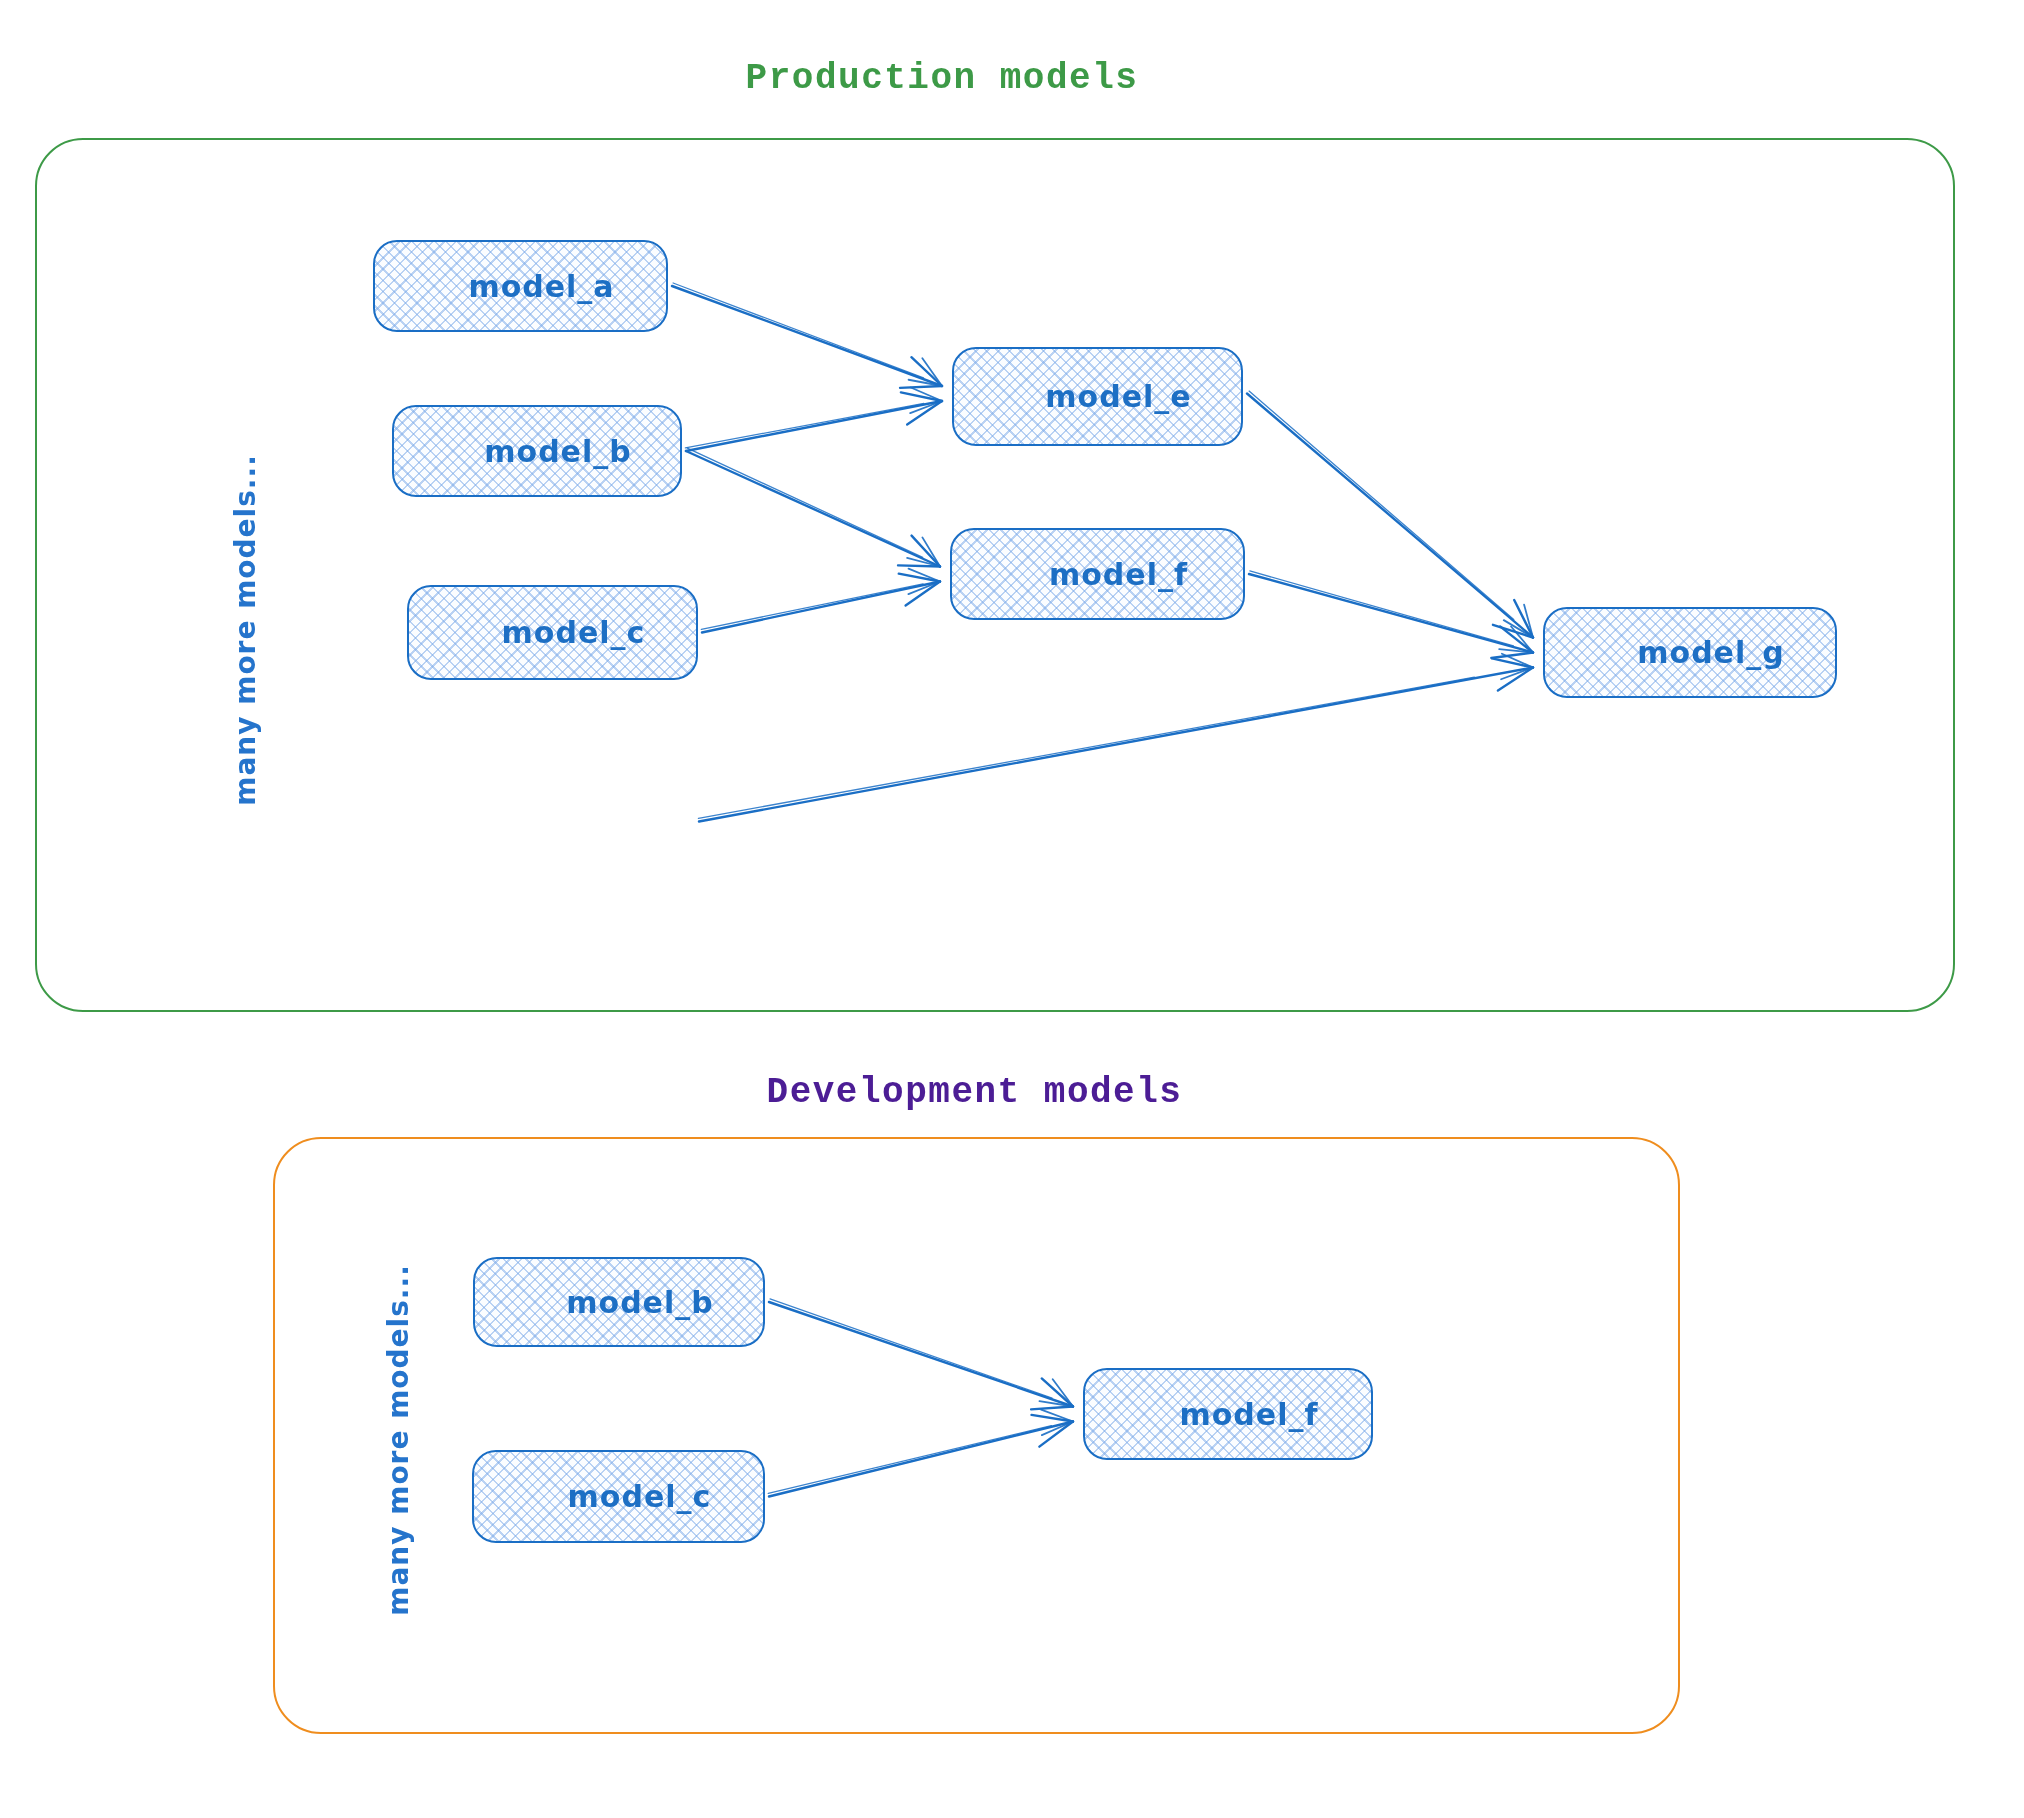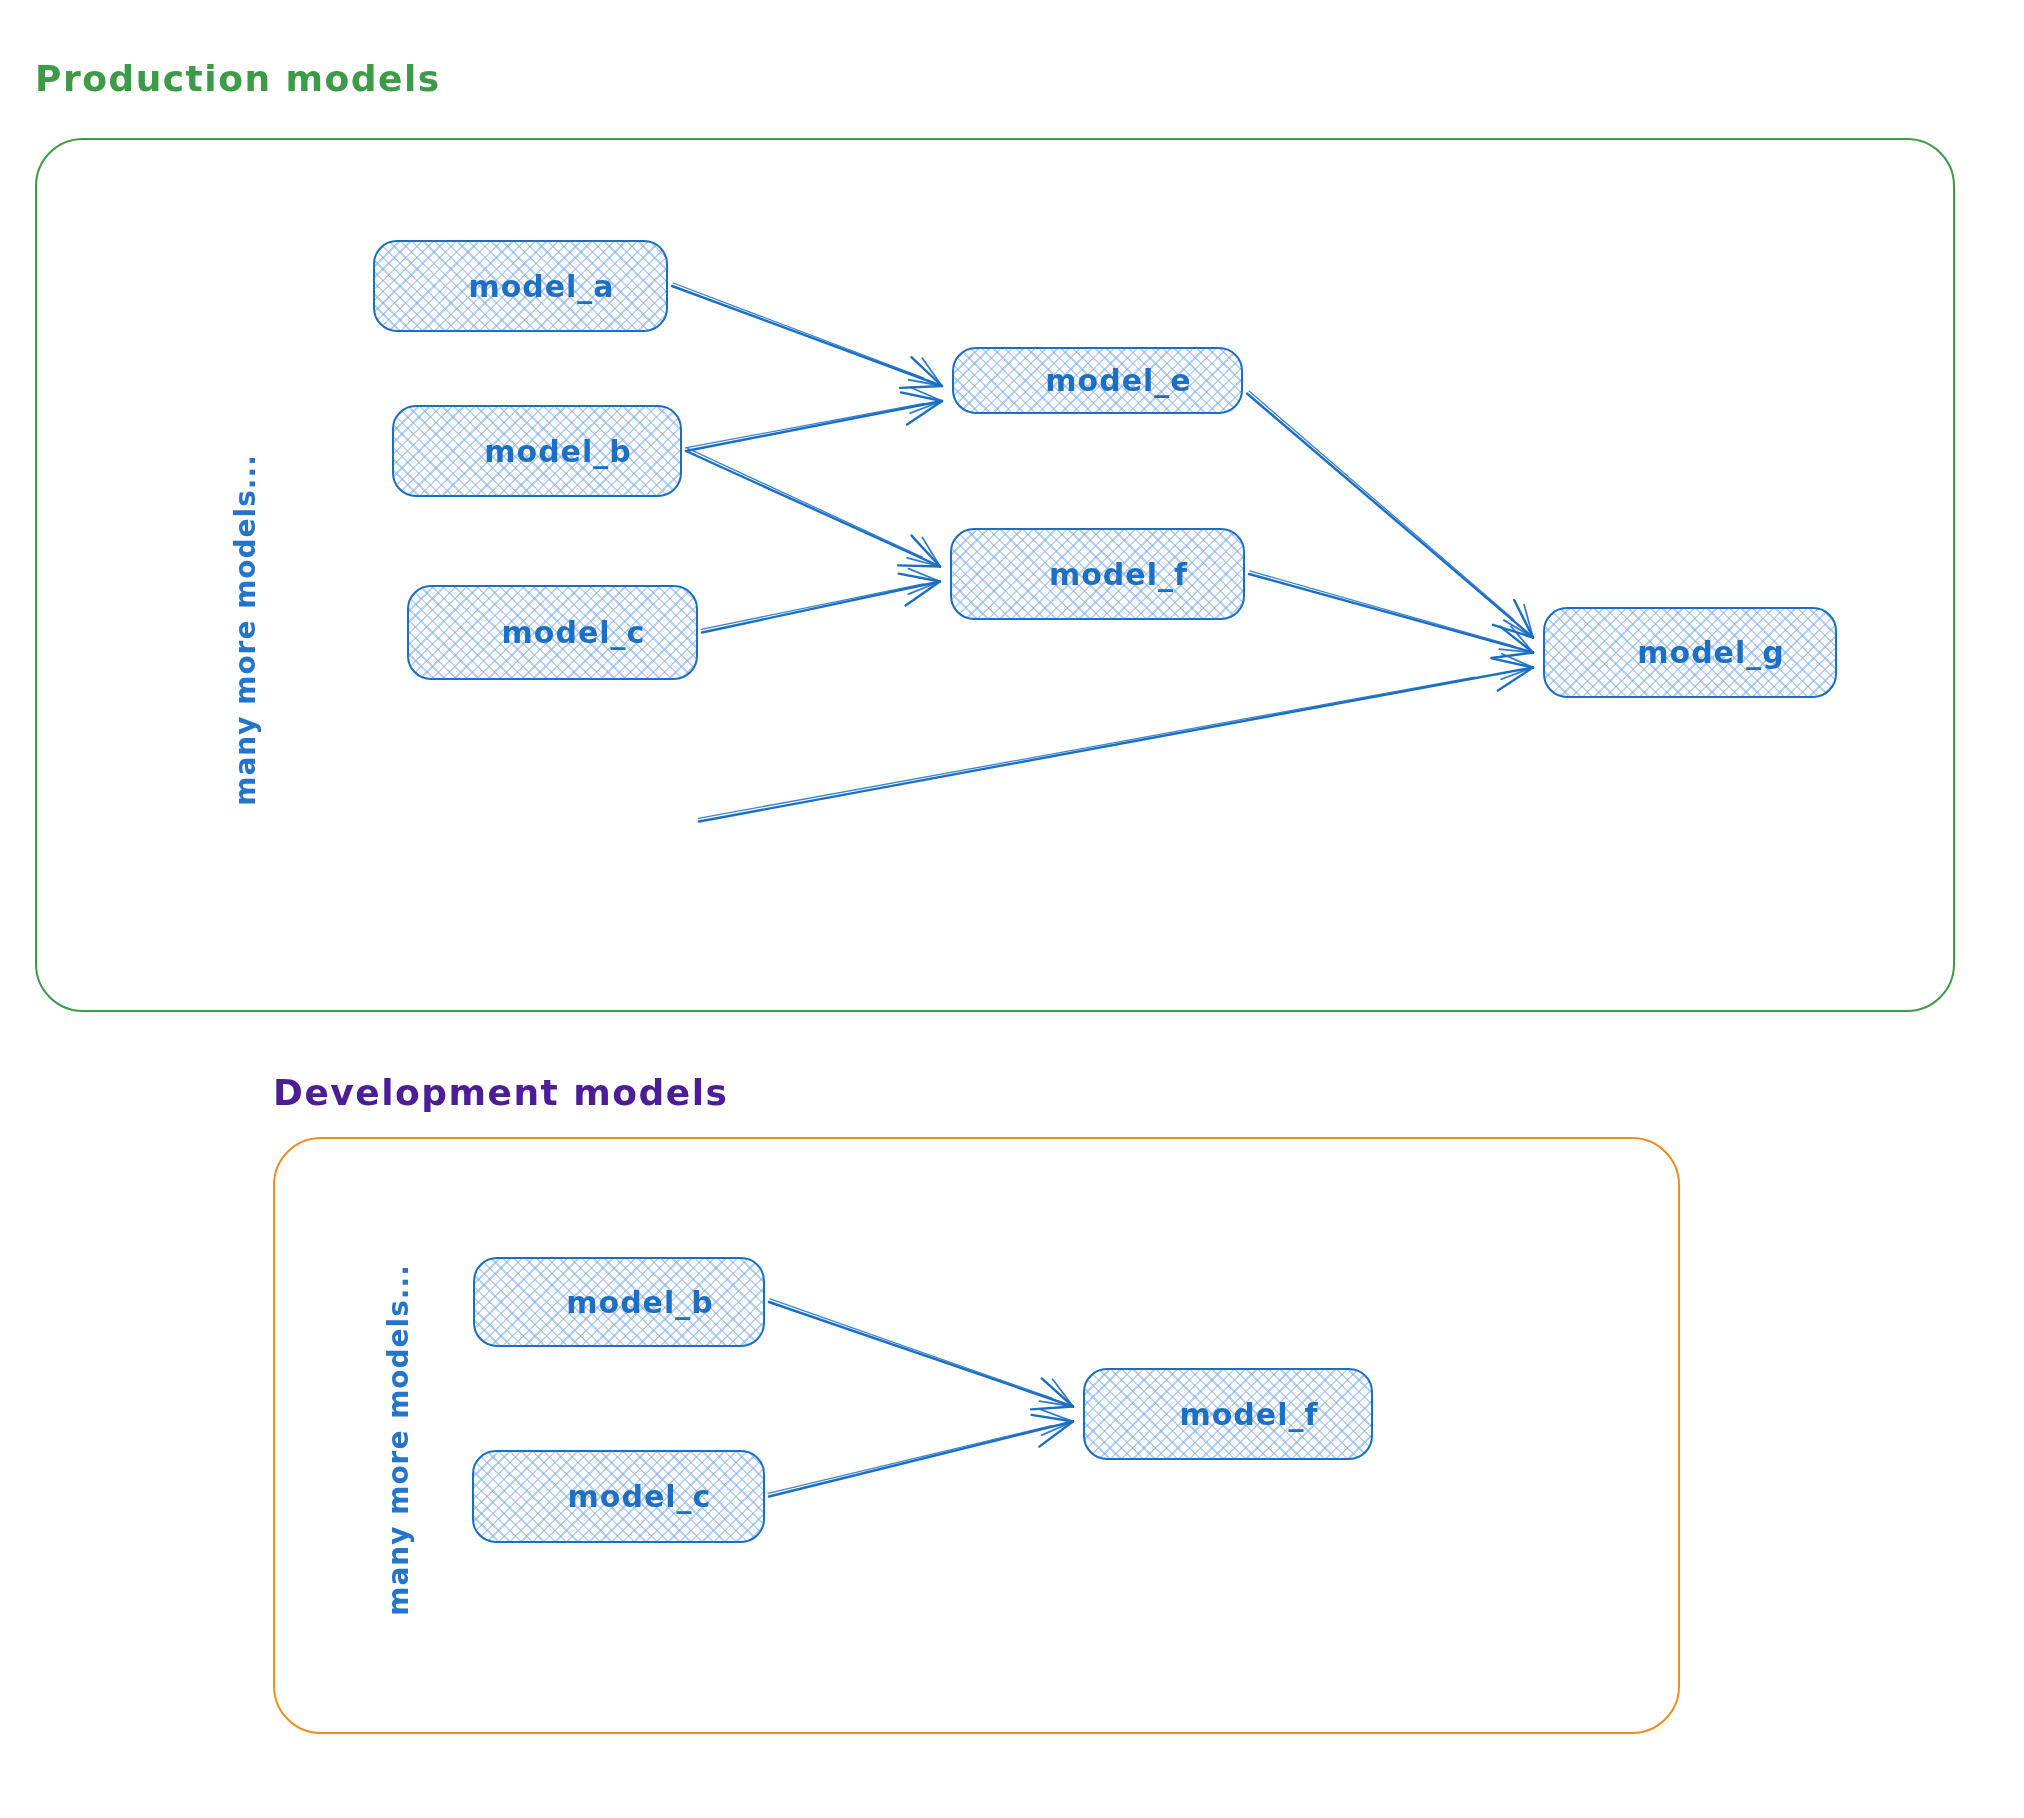--- a/index.html
+++ b/index.html
@@ -1,22 +1,23 @@
 <!DOCTYPE html>
 <html><head>
 <meta charset="utf-8">
 <style>
   html,body { margin:0; padding:0; background:#ffffff; }
   .canvas {
     position:relative; width:2024px; height:1818px; background:#ffffff;
     font-family:"DejaVu Sans","Liberation Sans",sans-serif; overflow:hidden;
   }
   .section-title {
-    position:absolute; text-align:left; font-size:36px; font-weight:700;
+    position:absolute; text-align:center; font-size:36px; font-weight:700;
     letter-spacing:1.5px;
+    font-family:Liberation Mono, monospace;
   }
   .container-box {
     position:absolute; border:2.5px solid; border-radius:48px; background:transparent;
   }
   .node {
     position:absolute; border:2.5px solid #1a6ec5; border-radius:24px;
     display:flex; align-items:center; justify-content:center;
     background:
       repeating-linear-gradient(45deg,  rgba(121,168,232,0.50) 0 1.7px, transparent 1.7px 8px),
       repeating-linear-gradient(135deg, rgba(121,168,232,0.50) 0 1.7px, transparent 1.7px 8px),
@@ -108,21 +109,21 @@
 
   <div class="node" id="p-model_b" style="left:392px; top:405px; width:290px; height:92px;">
     <span class="node-label">model_b</span>
   </div>
 
   <div class="node" id="p-model_c" style="left:407px; top:585px; width:291px; height:95px;">
     <span class="node-label">model_c</span>
   </div>
 
 
-  <div class="node" id="p-model_e" style="left:952px; top:347px; width:291px; height:67px;">
+  <div class="node" id="p-model_e" style="left:952px; top:347px; width:291px; height:99px;">
     <span class="node-label">model_e</span>
   </div>
 
   <div class="node" id="p-model_f" style="left:950px; top:528px; width:295px; height:92px;">
     <span class="node-label">model_f</span>
   </div>
 
   <div class="node" id="p-model_g" style="left:1543px; top:607px; width:294px; height:91px;">
     <span class="node-label">model_g</span>
   </div>

